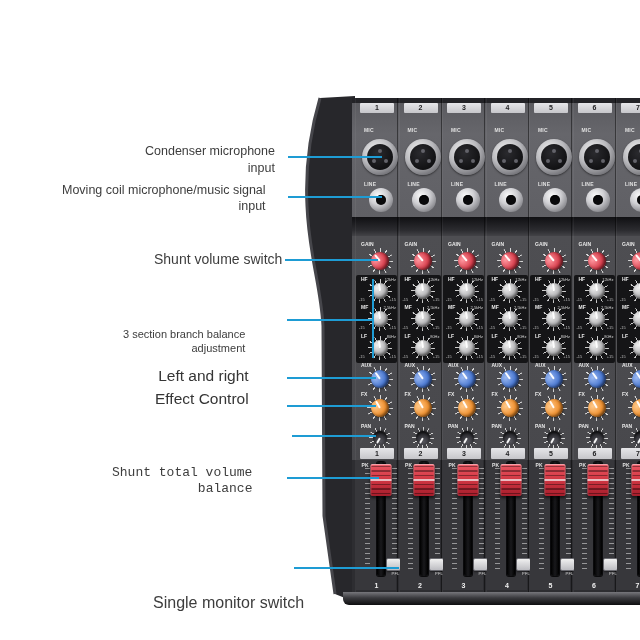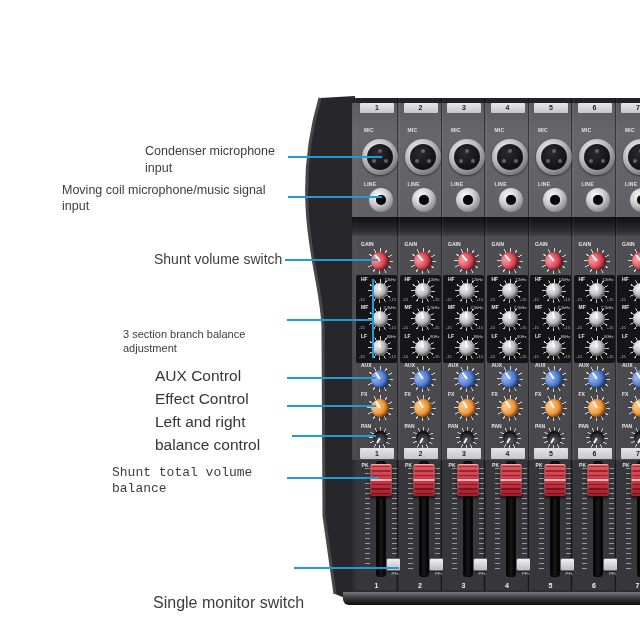--- a/index.html
+++ b/index.html
@@ -1,21 +1,21 @@
 <!DOCTYPE html>
 <html style="--leader_line: #1e9cd4; --panel_jack: #66666b; --panel_control: #48484c; --panel_fader: #2d2d31; --eq_block: #151517; --knob_gain: #d8404e; --knob_eq: #b6b6b8; --knob_aux: #4b79d2; --knob_fx: #f09232; --knob_pan: #2e2e33; --fader_cap: #d43945; --side_body: #27272b; --label_text: #3d3d3d;"><head>
 <meta charset="utf-8">
 <style>
   html,body{margin:0;padding:0;}
   body{width:640px;height:640px;position:relative;overflow:hidden;background:#ffffff;
        font-family:"Liberation Sans",sans-serif;}
 
   
   .lbl{position:absolute;color:var(--label_text,#3d3d3d);z-index:15;}
-  .lbl .ln{display:block;}
+  .lbl .ln{display:block;text-align:right;}
   #lb-condenser{left:145px;top:143px;font-size:12.5px;line-height:17px;}
   #lb-moving{left:62px;top:182px;font-size:12.5px;line-height:16px;}
   #lb-shuntv{left:154px;top:251px;font-size:14px;line-height:16px;}
   #lb-branch{left:123px;top:302px;font-size:11px;line-height:14px;margin-top:25px;}
   #lb-auxblock{left:155px;top:364px;font-size:15.5px;line-height:23px;color:#353535;}
   #lb-shuntt{left:112px;top:465px;font-size:13px;line-height:16px;font-family:Liberation Mono, monospace;}
   #lb-monitor{left:153px;top:558px;font-size:16px;margin-top:36px;}
 
   
   .leader{position:absolute;height:2px;background:var(--leader_line,#1e9cd4);z-index:20;}
@@ -133,24 +133,22 @@
   <span class="ln">input</span>
 </div>
 <div class="lbl" id="lb-shuntv">
   <span class="ln">Shunt volume switch</span>
 </div>
 <div class="lbl" id="lb-branch">
   <span class="ln">3 section branch balance</span>
   <span class="ln">adjustment</span>
 </div>
 <div class="lbl" id="lb-auxblock">
-  <span class="ln">AUX Control</span>
+  <span class="ln">Left and right</span>
   <span class="ln">Effect Control</span>
-  <span class="ln">Left and right</span>
-  <span class="ln">balance control</span>
 </div>
 <div class="lbl" id="lb-shuntt">
   <span class="ln">Shunt total volume</span>
   <span class="ln">balance</span>
 </div>
 <div class="lbl" id="lb-monitor">
   <span class="ln">Single monitor switch</span>
 </div>
 
 <div class="leader" id="ld1"></div>

